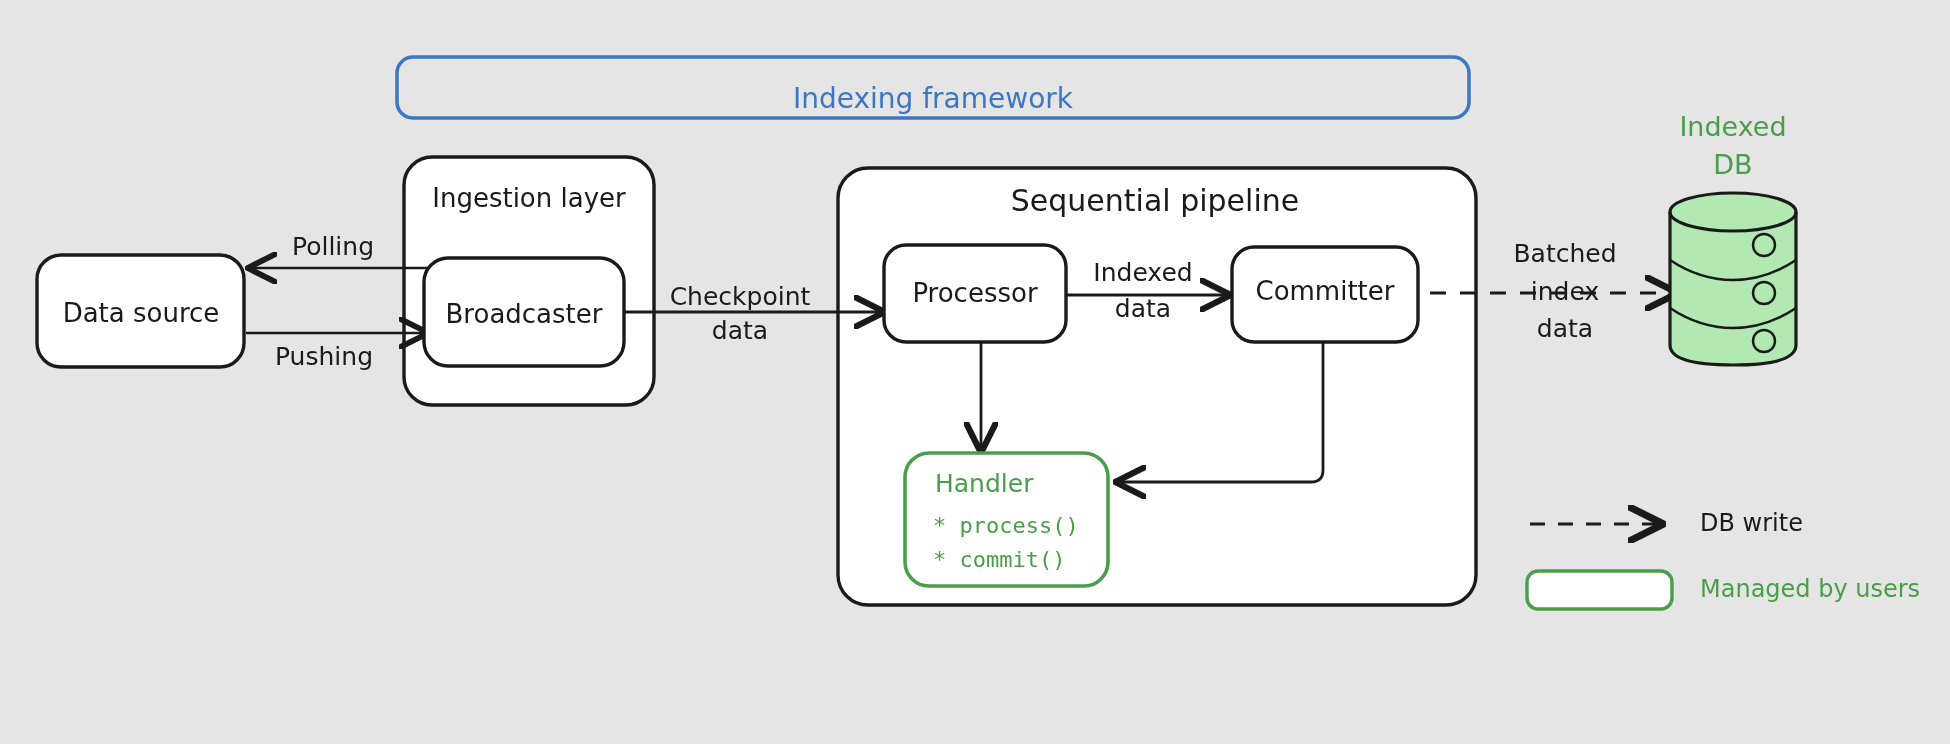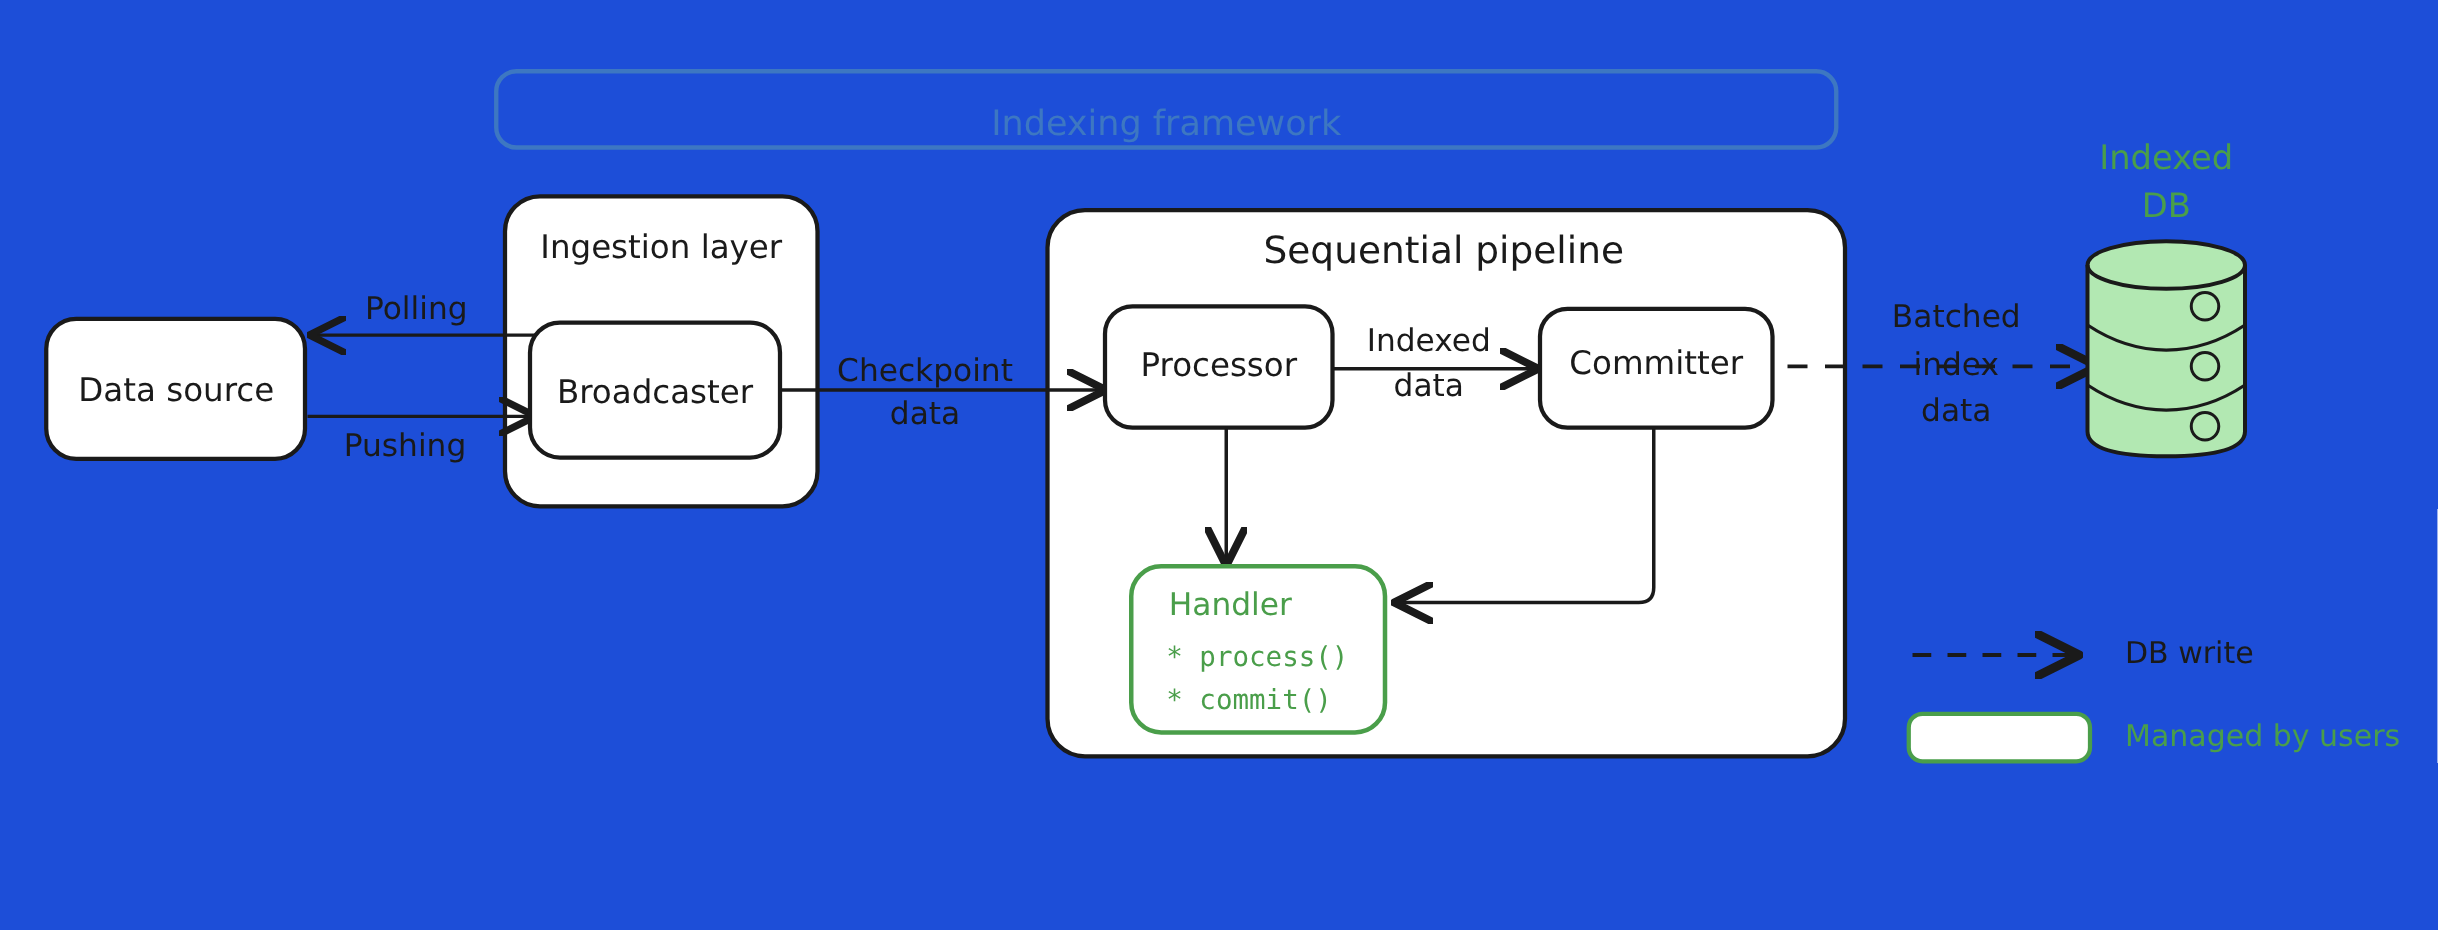--- a/index.html
+++ b/index.html
@@ -8,21 +8,21 @@
     padding: 0;
     background: #ffffff;
   }
   body {
     font-family: "DejaVu Sans", sans-serif;
   }
   #canvas {
     position: relative;
     width: 1950px;
     height: 744px;
-    background: #1d4ed8;
+    background: #e5e5e5;
     overflow: hidden;
   }
   #diagram-svg {
     position: absolute;
     left: 0;
     top: 0;
     width: 1950px;
     height: 744px;
   }
   .hand {

